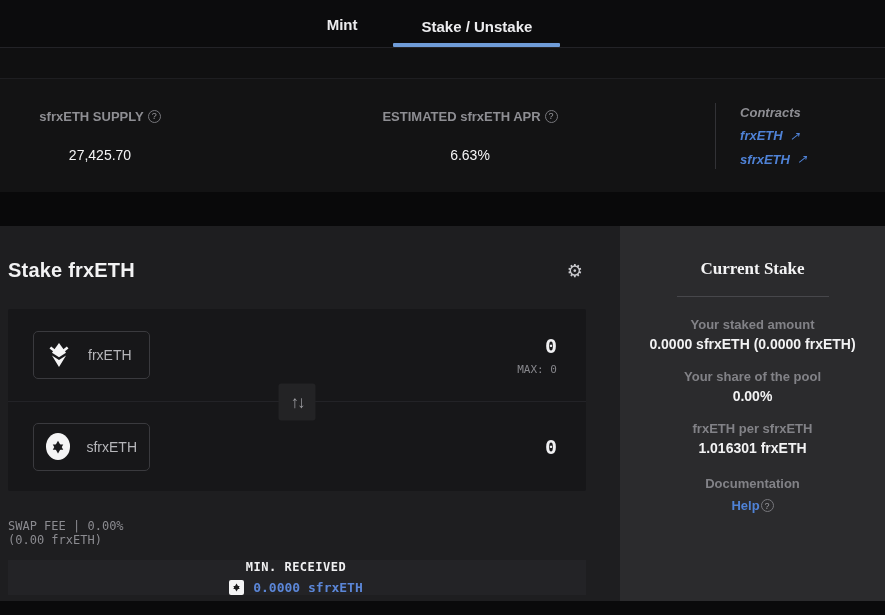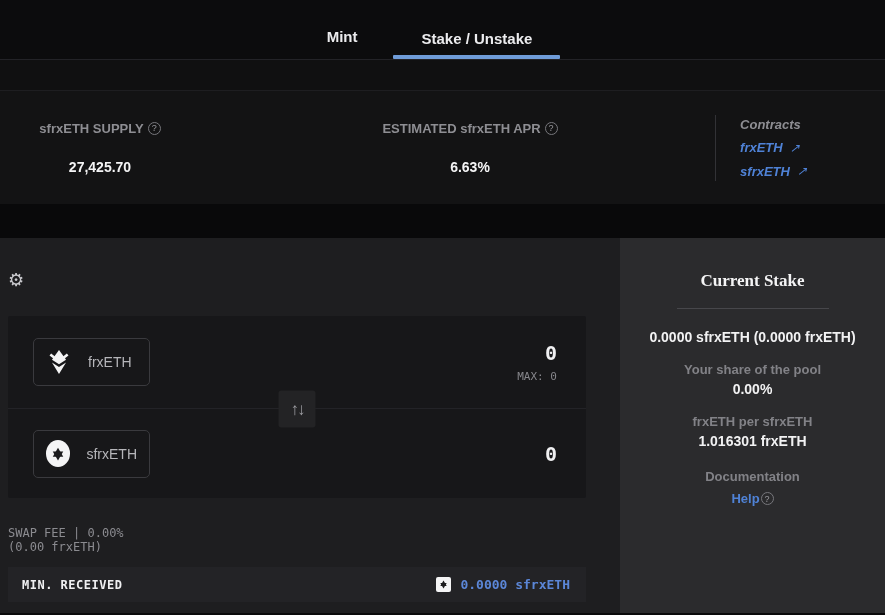--- a/index.html
+++ b/index.html
@@ -1,38 +1,38 @@
 <!DOCTYPE html>
 <html><head>
 <meta charset="utf-8">
 <style>
   * { margin:0; padding:0; box-sizing:border-box; }
   html,body { width:885px; height:615px; background:#0a0a0b; overflow:hidden;
     font-family:"Liberation Sans", sans-serif; -webkit-font-smoothing:antialiased; }
 
   
-  .topbar { height:60px; background:#0c0c0d; border-bottom:1px solid #232327;
+  .topbar { height:48px; background:#0c0c0d; border-bottom:1px solid #232327;
     display:flex; justify-content:center; align-items:flex-end; }
   .tabs { display:flex; gap:34px; align-items:flex-end; }
   .tab { color:#ececee; font-size:15px; font-weight:700; padding:0 2px 14px;
     position:relative; cursor:pointer; }
   .tab.active { padding:0 28px 12px; }
   .tab.active .underline { position:absolute; left:0; right:0; bottom:0;
     height:4px; background:#6f9cd8; border-radius:1px; }
 
   .substrip { height:31px; background:#101011; border-bottom:1px solid #1e1e21; }
 
   
   .stats { height:113px; background:#131314; display:flex; align-items:center; }
   .stat { text-align:center; }
   .stat--supply { width:200px; margin-left:0; }
   .stat--apr { width:330px; margin-left:105px; }
   .stat-label { color:#8e8e93; font-size:13px; font-weight:700; display:flex;
     justify-content:center; align-items:center; gap:4px; }
-  .stat-value { color:#f4f4f5; font-size:14px; font-weight:700; margin-top:23px; }
+  .stat-value { color:#f4f4f5; font-size:14px; font-weight:400; margin-top:23px; }
   .qcircle { display:inline-flex; width:13px; height:13px; border:1px solid #77777c;
     border-radius:50%; color:#9a9a9f; font-size:9px; font-weight:400;
     align-items:center; justify-content:center; }
   .contracts-wrap { margin-left:auto; display:flex; align-items:stretch; height:66px;
     margin-right:78px; }
   .vdiv { width:1px; background:#323236; margin-right:24px; }
   .contracts { display:flex; flex-direction:column; justify-content:space-between;
     padding:2px 0;font-style:italic; }
   .contracts-title { color:#8e8e93; font-size:13px; font-weight:700; }
   .contract-link { color:#4f82d6; font-size:13px; font-weight:700;
@@ -67,21 +67,21 @@
   .max { color:#86868b; font-family:"DejaVu Sans Mono", monospace; font-size:11px;
     margin-top:5px; cursor:pointer; }
   .swap-btn { position:absolute; left:50%; top:93px; transform:translate(-50%,-50%);
     width:37px; height:37px; background:#232325; border:none; border-radius:3px;
     color:#9d9da2; font-size:17px; cursor:pointer; line-height:37px;
     letter-spacing:-2px; text-align:center; }
 
   .fee-row { display:flex; justify-content:flex-start; margin-top:28px;
     font-family:"DejaVu Sans Mono", monospace; font-size:12px; color:#8b8b90;flex-direction:column; }
   .min-row { display:flex; justify-content:space-between; align-items:center;
-    margin-top:13px; height:35px; background:#232326; padding:0 16px 0 14px; }
+    margin-top:13px; height:35px; background:#232326; padding:0 16px 0 14px;flex-direction:column; }
   .min-label { color:#f0f0f2; font-family:"DejaVu Sans Mono", monospace;
     font-size:12px; font-weight:700; letter-spacing:.5px; }
   .min-value { display:flex; align-items:center; gap:9px; }
   .min-value .val { color:#5b86d7; font-family:"DejaVu Sans Mono", monospace;
     font-size:13px; font-weight:700; }
   .mini-token { width:15px; height:15px; background:#f4f4f5; border-radius:2px;
     display:flex; align-items:center; justify-content:center; }
 
   
   .sidebar { flex:1; background:#2b2b2d; text-align:center; padding-top:33px; }
@@ -143,20 +143,21 @@
     </div>
   </div>
 </section>
 
 <div class="blackstrip"></div>
 
 <div class="main">
 
   <section class="stake-panel">
     <div class="panel-head">
+      <h1 class="panel-title">Stake frxETH</h1>
       <span class="gear">⚙</span>
     </div>
 
     <div class="swap-box">
       <div class="swap-row swap-row--in">
         <button class="token-btn">
           <svg width="26" height="26" viewBox="0 0 24 24">
             <polygon points="12,1 18.5,10 12,14 5.5,10" fill="#f4f4f5"></polygon>
             <path d="M5.5 12.5 L12 16.5 L18.5 12.5 L12 23 Z" fill="#f4f4f5"></path>
             <path d="M4 5 L9 9 M20 5 L15 9" stroke="#f4f4f5" stroke-width="2.4"></path>
@@ -204,20 +205,21 @@
         <span class="val">0.0000 sfrxETH</span>
       </span>
     </div>
   </section>
 
   <aside class="sidebar">
     <h2>Current Stake</h2>
     <hr class="sidebar-divider">
 
     <div class="cs-row">
+      <div class="cs-label">Your staked amount</div>
       <div class="cs-value">0.0000 sfrxETH (0.0000 frxETH)</div>
     </div>
     <div class="cs-row">
       <div class="cs-label">Your share of the pool</div>
       <div class="cs-value">0.00%</div>
     </div>
     <div class="cs-row">
       <div class="cs-label">frxETH per sfrxETH</div>
       <div class="cs-value">1.016301 frxETH</div>
     </div>

